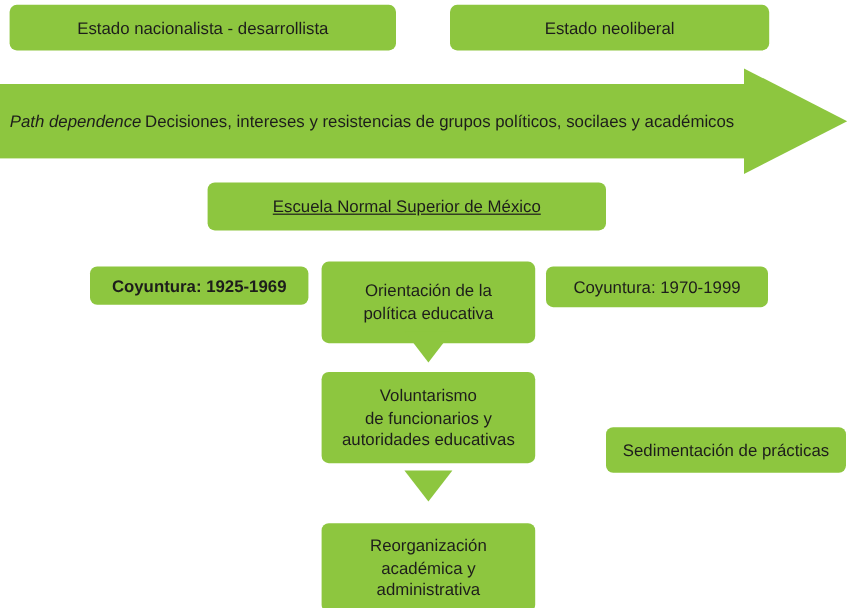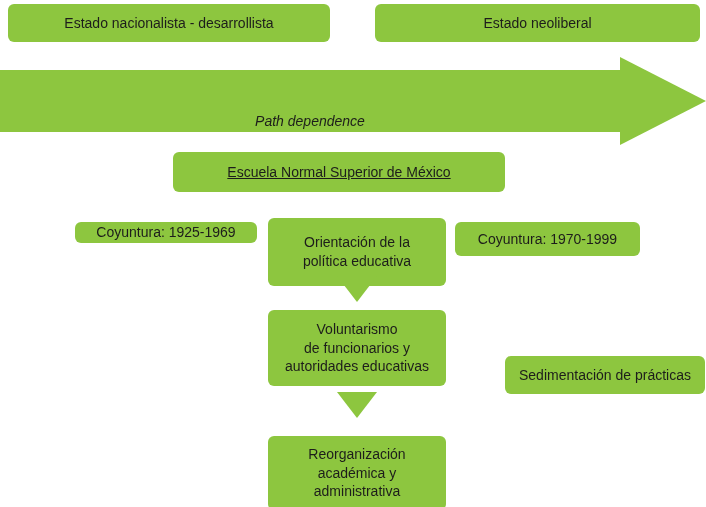--- a/index.html
+++ b/index.html
@@ -53,21 +53,20 @@
   .harrow-text {
     position: absolute;
     left: 0; top: 70px;
     width: 620px; height: 62px;
     display: flex;
     flex-direction: row;
     align-items: center;
     justify-content: center;
     gap: 3px;
     text-align: center;
-    margin-top: 20px;
   }
   .harrow-title {
     font-style: italic;
     font-size: 14px;
   }
   .harrow-subtitle {
     font-size: 14px;
   }
   
   .varrow {
@@ -78,31 +77,32 @@
     border-top: 26px solid var(--green);
   }
 </style>
 </head>
 <body>
 
 <div class="canvas">
 
   <div class="box" style="left:8px; top:4px; width:322px; height:38px;">Estado nacionalista - desarrollista</div>
 
-  <div class="box" style="left:375px; top:4px; width:325px; height:38px;">Estado neoliberal</div>
+  <div class="box" style="left:375px; top:4px; width:266px; height:38px;">Estado neoliberal</div>
 
   <div class="harrow-body"></div>
   <div class="harrow-head"></div>
   <div class="harrow-text">
     <div class="harrow-title">Path dependence</div>
+    <div class="harrow-subtitle">Decisiones, intereses y resistencias de grupos políticos, socilaes y académicos</div>
   </div>
 
   <div class="box" style="left:173px; top:152px; width:332px; height:40px;text-decoration:underline;">Escuela Normal Superior de México</div>
 
-  <div class="box" style="left:75px; top:222px; width:182px; height:21px;">Coyuntura: 1925-1969</div>
+  <div class="box" style="left:75px; top:222px; width:182px; height:32px;font-weight:bold;">Coyuntura: 1925-1969</div>
 
   <div class="box" style="left:268px; top:218px; width:178px; height:68px;">Orientación de la
 política educativa</div>
 
   <div class="box" style="left:455px; top:222px; width:185px; height:34px;">Coyuntura: 1970-1999</div>
 
   <div class="varrow" style="left:337px; top:276px;"></div>
 
   <div class="box" style="left:268px; top:310px; width:178px; height:76px;">Voluntarismo
 de funcionarios y

